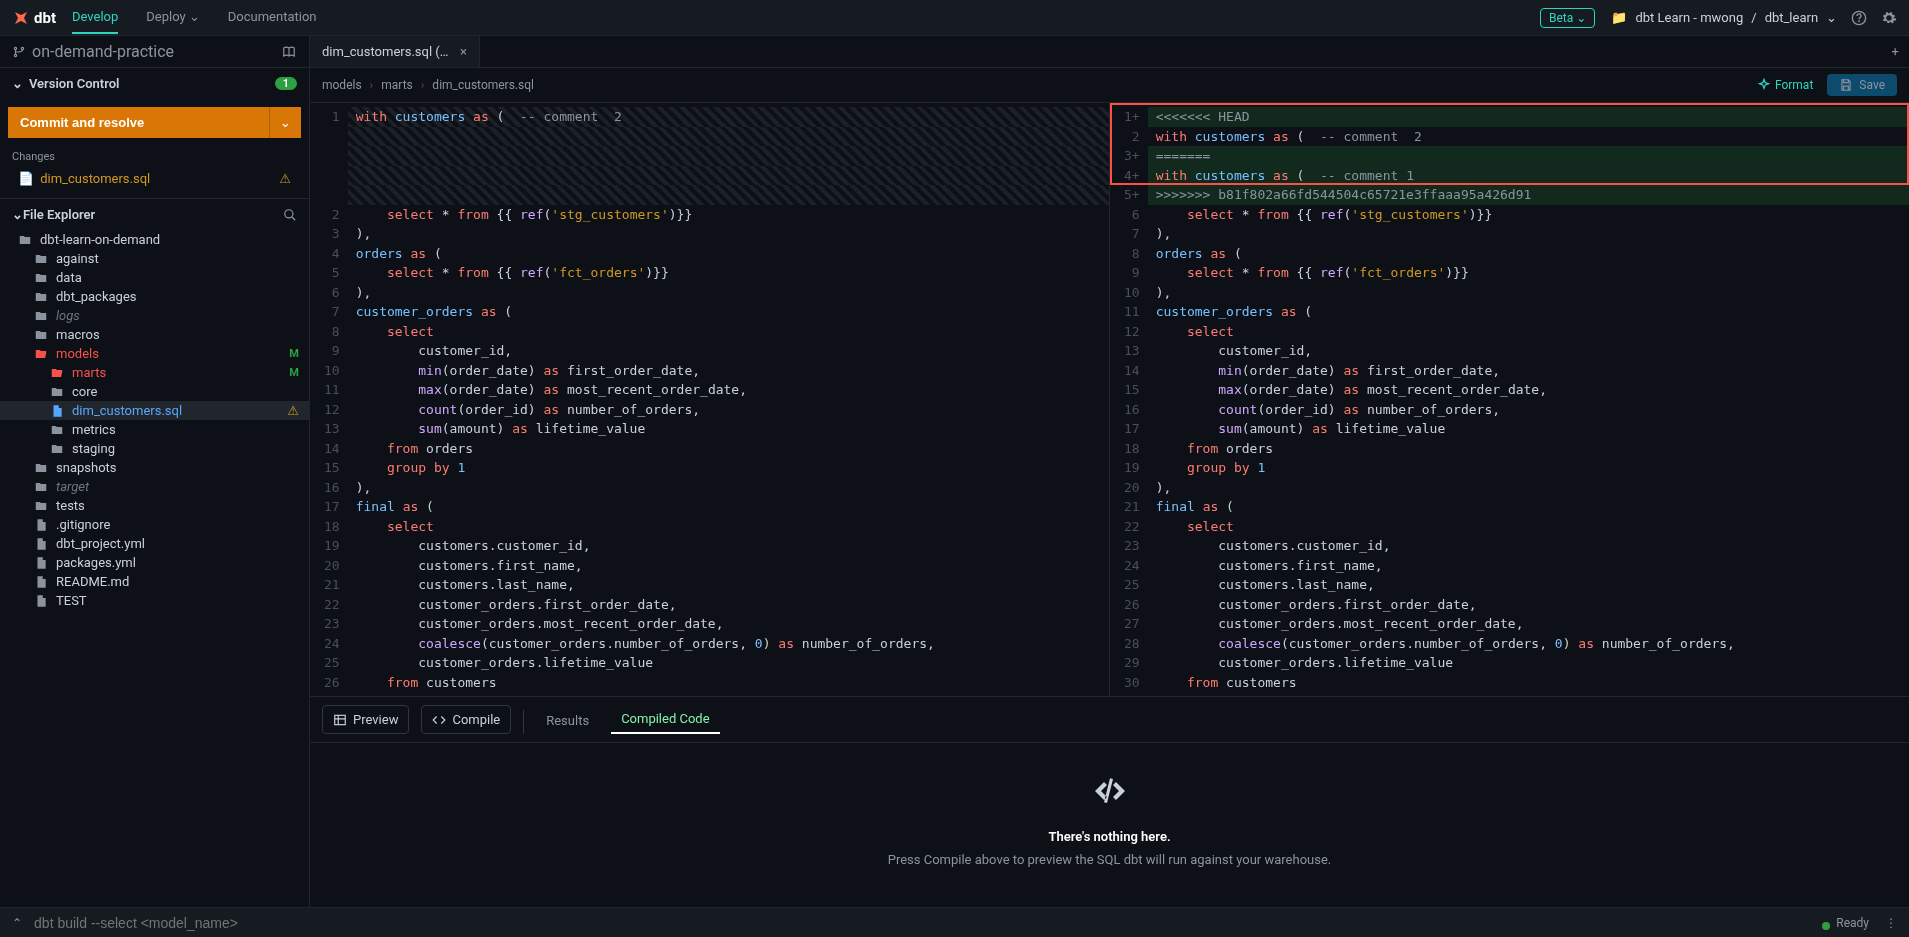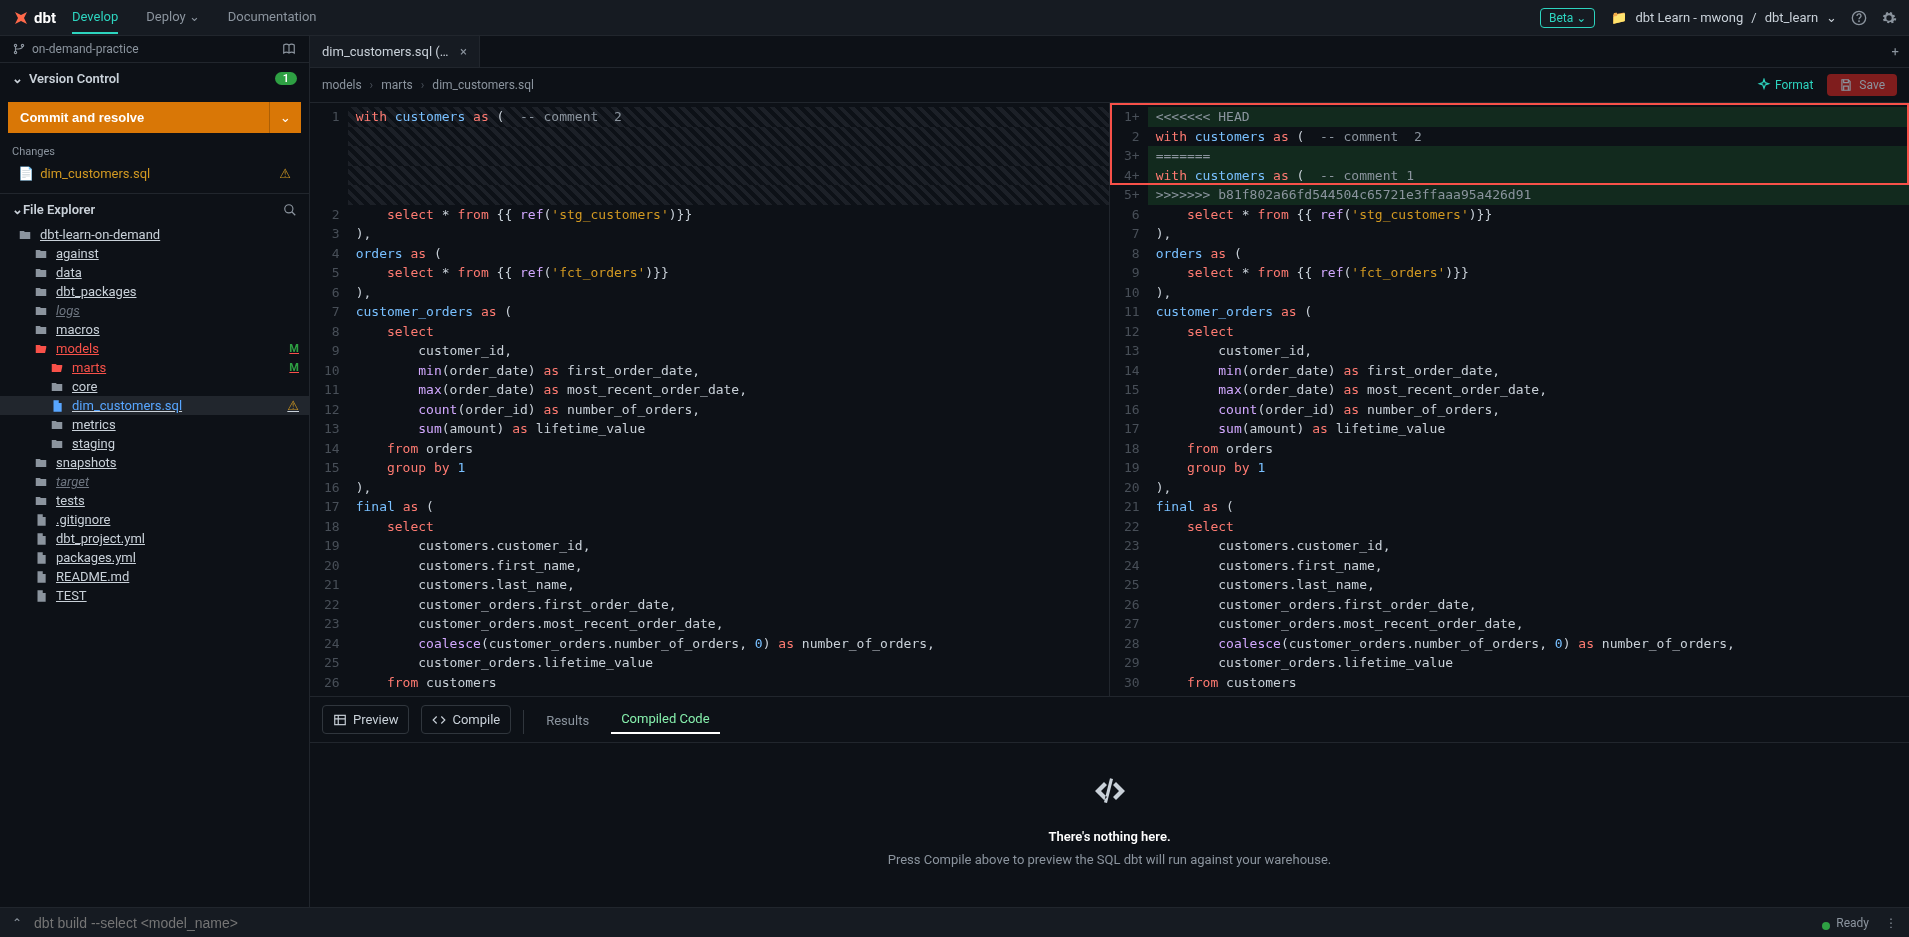--- a/index.html
+++ b/index.html
@@ -14,38 +14,38 @@
 .nav-item { color: #8b949e; font-size: 13px; cursor: pointer; padding: 8px 0; }
 .nav-item.active { color: #2dd4bf; border-bottom: 2px solid #2dd4bf; }
 .nav-spacer { flex: 1; }
 .beta-badge { border: 1px solid #2dd4bf; color: #2dd4bf; padding: 2px 8px; border-radius: 4px; font-size: 12px; margin-right: 16px; cursor: pointer; }
 .project-path { display: flex; align-items: center; gap: 8px; font-size: 13px; color: #c9d1d9; }
 .topnav-icon { color: #8b949e; margin-left: 14px; cursor: pointer; }
 
 
 .main-layout { display: flex; height: calc(100vh - 36px - 30px); }
 .sidebar { width: 310px; background: #0d1117; border-right: 1px solid #21262d; display: flex; flex-direction: column; }
-.branch-bar { display: flex; align-items: center; padding: 6px 12px; border-bottom: 1px solid #21262d; color: #8b949e; font-size: 12px; }
+.branch-bar { display: flex; align-items: center; padding: 6px 12px; border-bottom: 1px solid #21262d; color: #8b949e; font-size: 16px; }
 .branch-bar .bicon { margin-right: 6px; }
 .branch-bar .bspacer { flex: 1; }
 .panel-header { display: flex; align-items: center; padding: 8px 12px; font-weight: 600; font-size: 13px; cursor: pointer; }
 .panel-header .chev { margin-right: 6px; }
 .vc-badge { margin-left: auto; background: #2ea043; color: #fff; border-radius: 10px; padding: 0 8px; font-size: 11px; }
 .commit-btn { margin: 8px; background: #d97706; color: #fff; border: none; border-radius: 0; display: flex; align-items: center; overflow: hidden; cursor: pointer; }
 .commit-btn .label { flex: 1; text-align: left; padding: 8px 12px; font-weight: 600; font-size: 13px; }
 .commit-btn .caret { padding: 8px 10px; border-left: 1px solid rgba(0,0,0,.2); }
 .changes-hdr { padding: 4px 12px; font-size: 11px; color: #8b949e; }
 .change-row { display: flex; align-items: center; padding: 4px 18px; color: #d29922; font-size: 13px; }
 .change-row .warn { margin-left: auto; color: #d29922; }
 
 .file-explorer { border-top: 1px solid #21262d; margin-top: 8px; flex: 1; overflow: auto; }
 .fe-header { display: flex; align-items: center; padding: 8px 12px; font-weight: 600; }
 .fe-header .search { margin-left: auto; color: #8b949e; }
 .tree { font-size: 13px; }
-.tree-row { display: flex; align-items: center; padding: 2px 0; cursor: pointer; text-decoration: underline; }
+.tree-row { display: flex; align-items: center; padding: 2px 0; cursor: pointer; }
 .tree-row .ticon { width: 16px; margin-right: 6px; color: #8b949e; display:inline-flex; }
 .tree-row .tname { flex: 1; }
 .tree-row .badge-m { color: #2ea043; font-weight: 700; font-size: 11px; margin-right: 10px; }
 .tree-row .badge-w { color: #d29922; margin-right: 10px; }
 .tree-row.muted { color: #6e7681; font-style: italic; }
 .tree-row.models { color: #f85149; }
 .tree-row.models .ticon { color: #f85149; }
 .tree-row.selected { background: #21262d; }
 .tree-row.selected .tname { color: #58a6ff; }
 .tree-row.selected .ticon { color: #58a6ff; }
@@ -59,21 +59,21 @@
 .tab { display: flex; align-items: center; gap: 8px; padding: 0 12px; height: 100%; background: #161b22; border-right: 1px solid #21262d; font-size: 13px; max-width: 170px; }
 .tab .tlabel { overflow: hidden; text-overflow: ellipsis; white-space: nowrap; }
 .tab .close { color: #8b949e; cursor: pointer; }
 .tab-spacer { flex: 1; }
 .tab-add { padding: 0 10px; color: #8b949e; cursor: pointer; }
 
 .crumbs-row { display: flex; align-items: center; padding: 6px 12px; border-bottom: 1px solid #21262d; font-size: 12px; color: #8b949e; }
 .crumbs-row .sep { margin: 0 8px; color: #484f58; }
 .crumbs-row .spacer { flex: 1; }
 .format-btn { color: #2dd4bf; display: flex; align-items: center; gap: 4px; margin-right: 14px; cursor: pointer; }
-.save-btn { background: #7f1d1d; color: #8b949e; padding: 4px 12px; border-radius: 4px; display: flex; align-items: center; gap: 6px; cursor: pointer; }
+.save-btn { background: #0c4a6e; color: #8b949e; padding: 4px 12px; border-radius: 4px; display: flex; align-items: center; gap: 6px; cursor: pointer; }
 
 .code-panes { flex: 1; display: flex; overflow: hidden; position: relative; }
 .code-pane { flex: 1; overflow: auto; font-family: "SFMono-Regular", Consolas, monospace; font-size: 13px; line-height: 1.5; display: flex; }
 .code-pane.right { border-left: 1px solid #21262d; }
 .gutter { background: #0d1117; color: #484f58; text-align: right; padding: 4px 8px 4px 14px; user-select: none; flex-shrink:0; }
 .gutter .ln { height: 19.5px; }
 .code-body { padding: 4px 0; flex:1; }
 .code-line { height: 19.5px; white-space: pre; padding-left: 8px; }
 .code-line.hatch { background-image: repeating-linear-gradient(45deg, rgba(139,148,158,.12) 0 4px, transparent 4px 8px); }
 .code-line.added { background: rgba(46,160,67,.18); }

